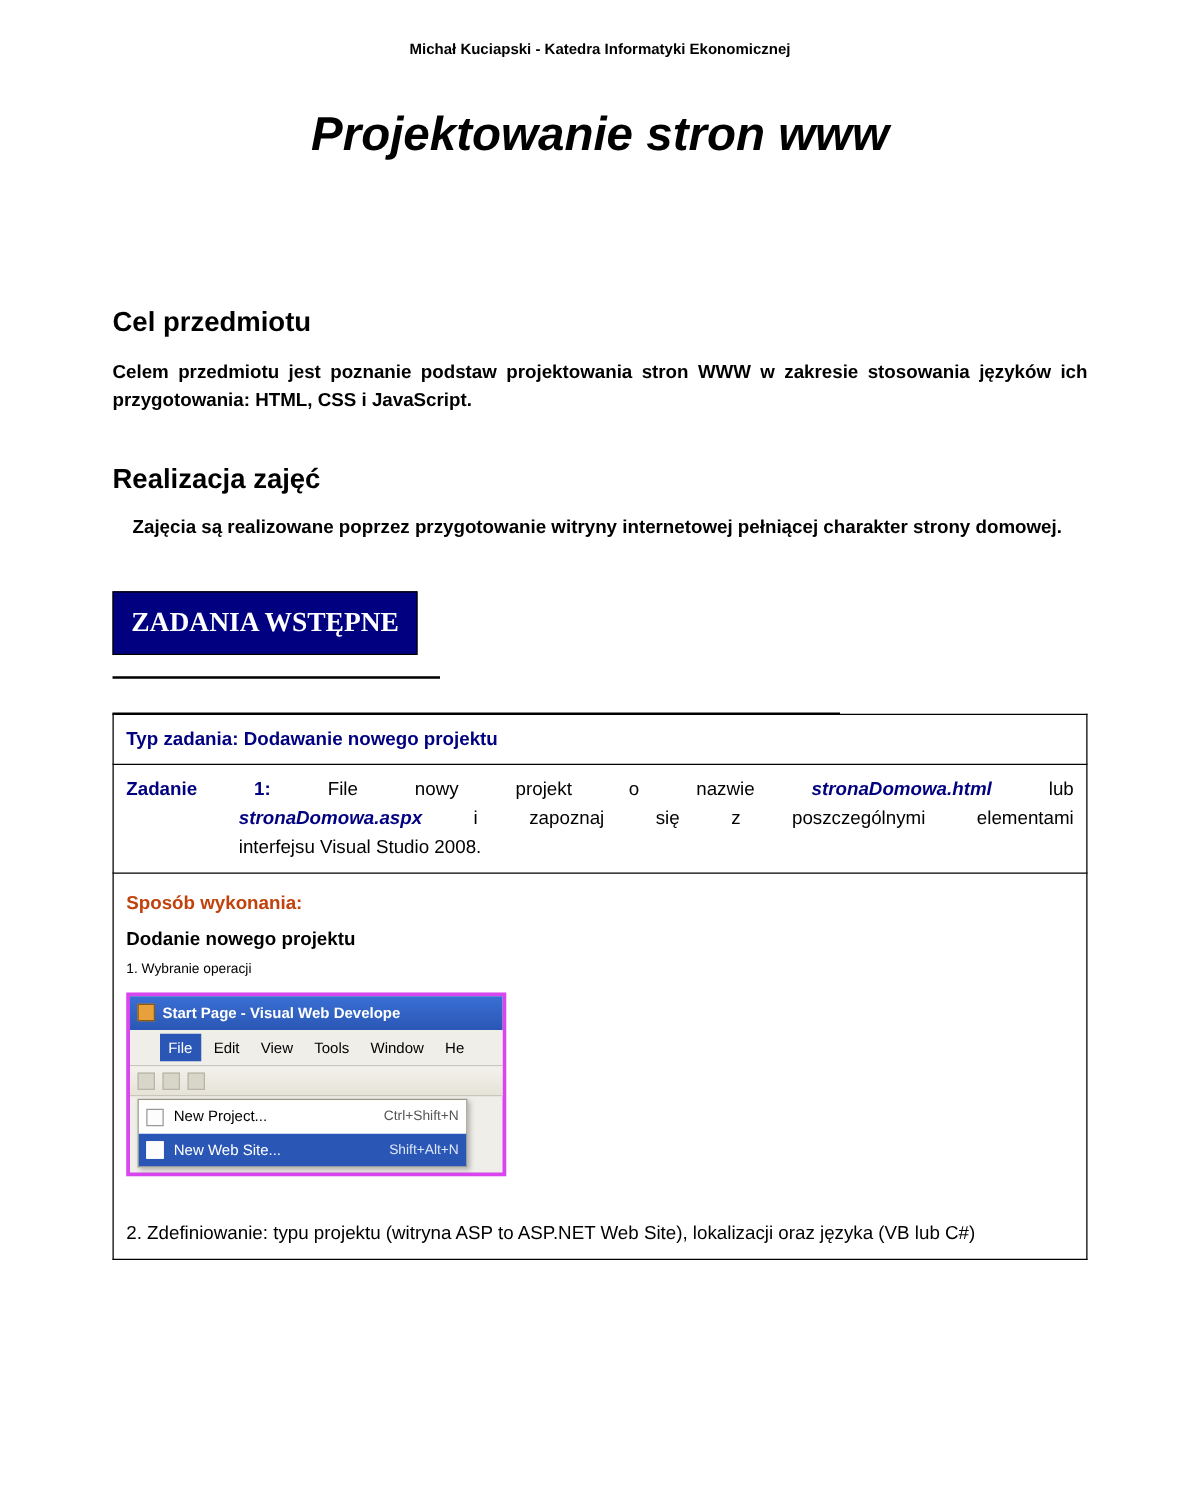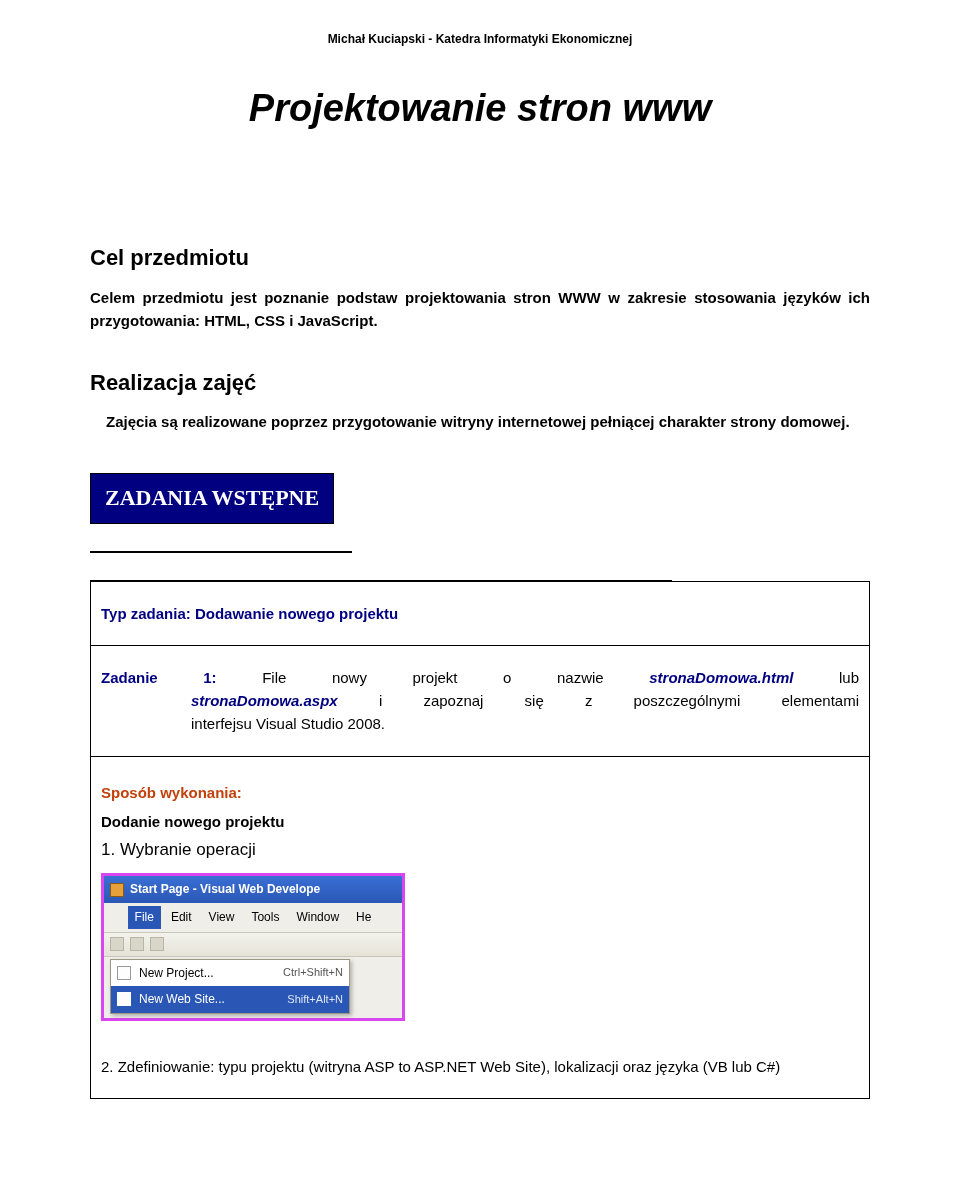--- a/index.html
+++ b/index.html
@@ -49,52 +49,52 @@
     background: #000080;
     color: #ffffff;
     border: 1.5px solid #000;
     padding: 7px 14px;
     font-family: "Times New Roman", serif;
     font-weight: bold;
   }
   .box-small {
     display: inline-block;
     font-size: 22px;
-    margin-bottom: 28px;
+    margin-bottom: 18px;
     position: relative;
   }
   .box-underline {
     height: 2px;
     background: #000;
     margin-top: -1px;
   }
   .box-large {
     display: inline-block;
     font-size: 22px;
     margin-bottom: 0;
   }
 
   table.task {
     border-collapse: collapse;
     width: 100%;
     margin-top: -1px;
   }
   table.task td {
     border: 1px solid #000;
-    padding: 20px 10px;
+    padding: 8px 10px;
     font-size: 15px;
     vertical-align: top;
   }
   .bold-blue { color: #000080; font-weight: bold; }
   .bold-blue-i { color: #000080; font-weight: bold; font-style: italic; }
   .justify { text-align: justify; }
   .indent { padding-left: 90px; }
   .method-title { font-weight: bold; color: #c2410c; margin: 4px 0 6px 0; }
   .subhead { font-family: Arial, sans-serif; font-weight: bold; font-size: 15px; margin: 4px 0 4px 0; }
-  .numitem { font-family: Arial, sans-serif; font-size: 17px; margin: 4px 0 10px 0; }
+  .numitem { font-family: Arial, sans-serif; font-size: 11px; margin: 4px 0 10px 0; }
 
   
   .vswindow {
     width: 304px;
     border: 3px solid #d946ef;
     font-family: Tahoma, Arial, sans-serif;
     font-size: 12px;
     margin-top: 6px;
     background: #efeee9;
   }
@@ -131,21 +131,21 @@
   .vs-toolbar {
     height: 24px;
     border-bottom: 1px solid #c9c6bb;
     background: linear-gradient(#f3f2ec, #e5e3d7);
     display:flex; align-items:center; padding:0 6px; gap:6px;
   }
   .tb-icon { width:14px; height:14px; background:#d8d5c9; border:1px solid #b8b5a6; }
   .vs-dropdown {
     position: relative;
     margin: 2px 0 0 6px;
-    width: 240px;
+    width: 264px;
     border: 1px solid #9b9784;
     background: #fff;
     box-shadow: 2px 2px 4px rgba(0,0,0,0.25);
   }
   .vs-dropdown .row {
     display: flex;
     align-items: center;
     padding: 4px 6px;
     gap: 8px;
   }

